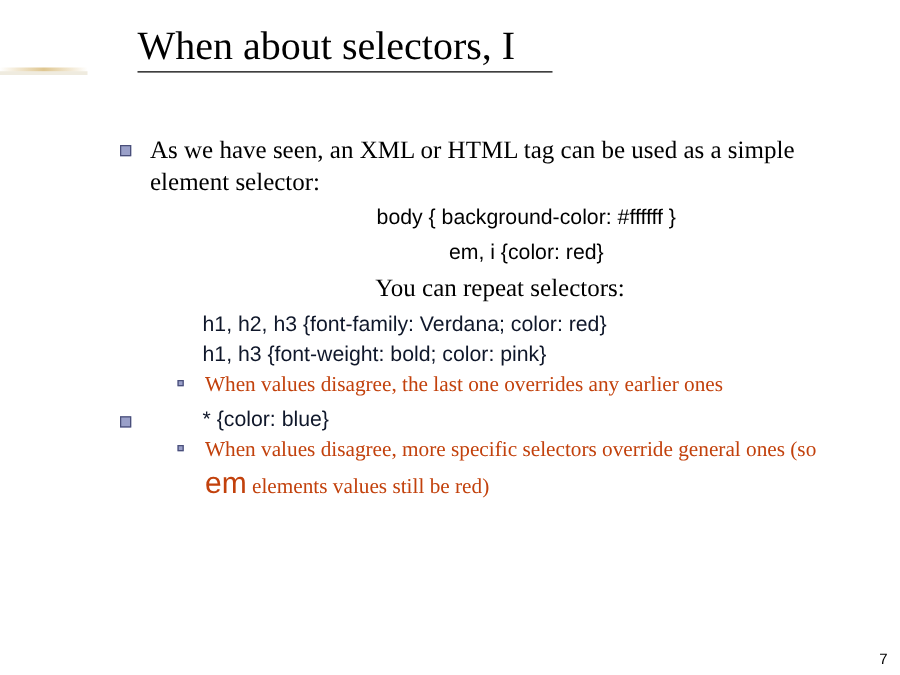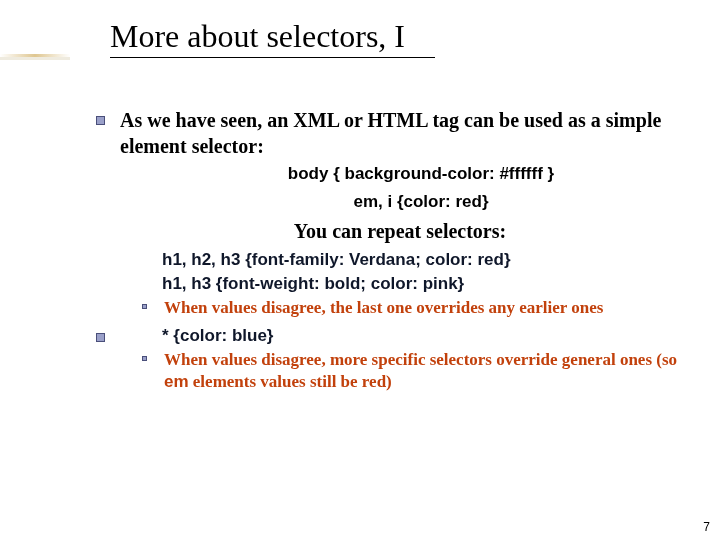--- a/index.html
+++ b/index.html
@@ -29,21 +29,20 @@
     font-size: 32px;
     font-weight: 400;
     color: #000;
     border-bottom: 1px solid #000;
     display: inline-block;
     padding-bottom: 2px;
     padding-right: 30px;
   }
   .content {
     padding: 44px 40px 0 96px;
-    font-weight: bold;
   }
   .b1 {
     position: relative;
     font-size: 20px;
     line-height: 1.28;
     color: #000;
     margin-bottom: 4px;
     padding-left: 24px;
   }
   .b1.no-bullet { padding-left: 24px; text-align: center; }
@@ -83,35 +82,35 @@
     border: 1px solid #4a4f7a;
   }
   .code2 {
     font-family: Verdana, Geneva, sans-serif;
     font-size: 17px;
     color: #0f172a;
     padding-left: 66px;
     margin: 2px 0 2px 0;
     line-height: 1.28;
   }
-  .mono { font-family: Verdana, Geneva, sans-serif; font-size: 17px; }
+  .mono { font-family: Verdana, Geneva, sans-serif; font-size: 24px; }
   .pagenum {
     position: absolute;
     right: 10px;
     bottom: 6px;
     font-family: Arial, sans-serif;
     font-size: 12px;
     color: #000;
   }
 </style>
 </head>
 <body>
 
 <div class="title-wrap">
-  <span class="title">More about selectors, I</span>
+  <span class="title">When about selectors, I</span>
 </div>
 
 <div class="content">
 
   <div class="b1">
     <span class="bullet"></span>
     <span>As we have seen, an XML or HTML tag can be used as a simple element selector:</span>
   </div>
   <div class="code1">body { background-color: #ffffff }</div>
 

